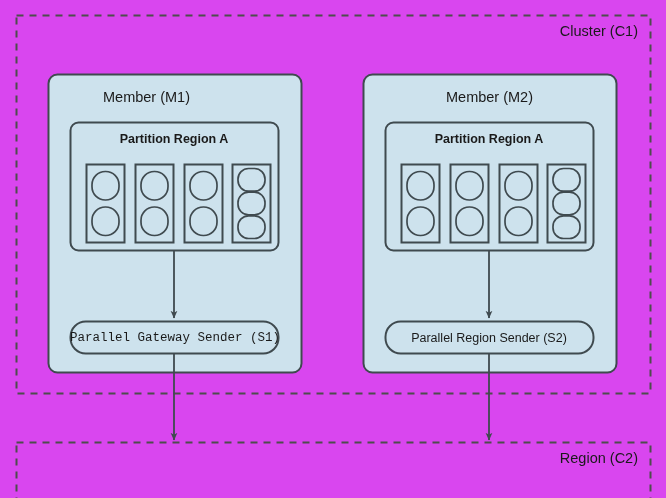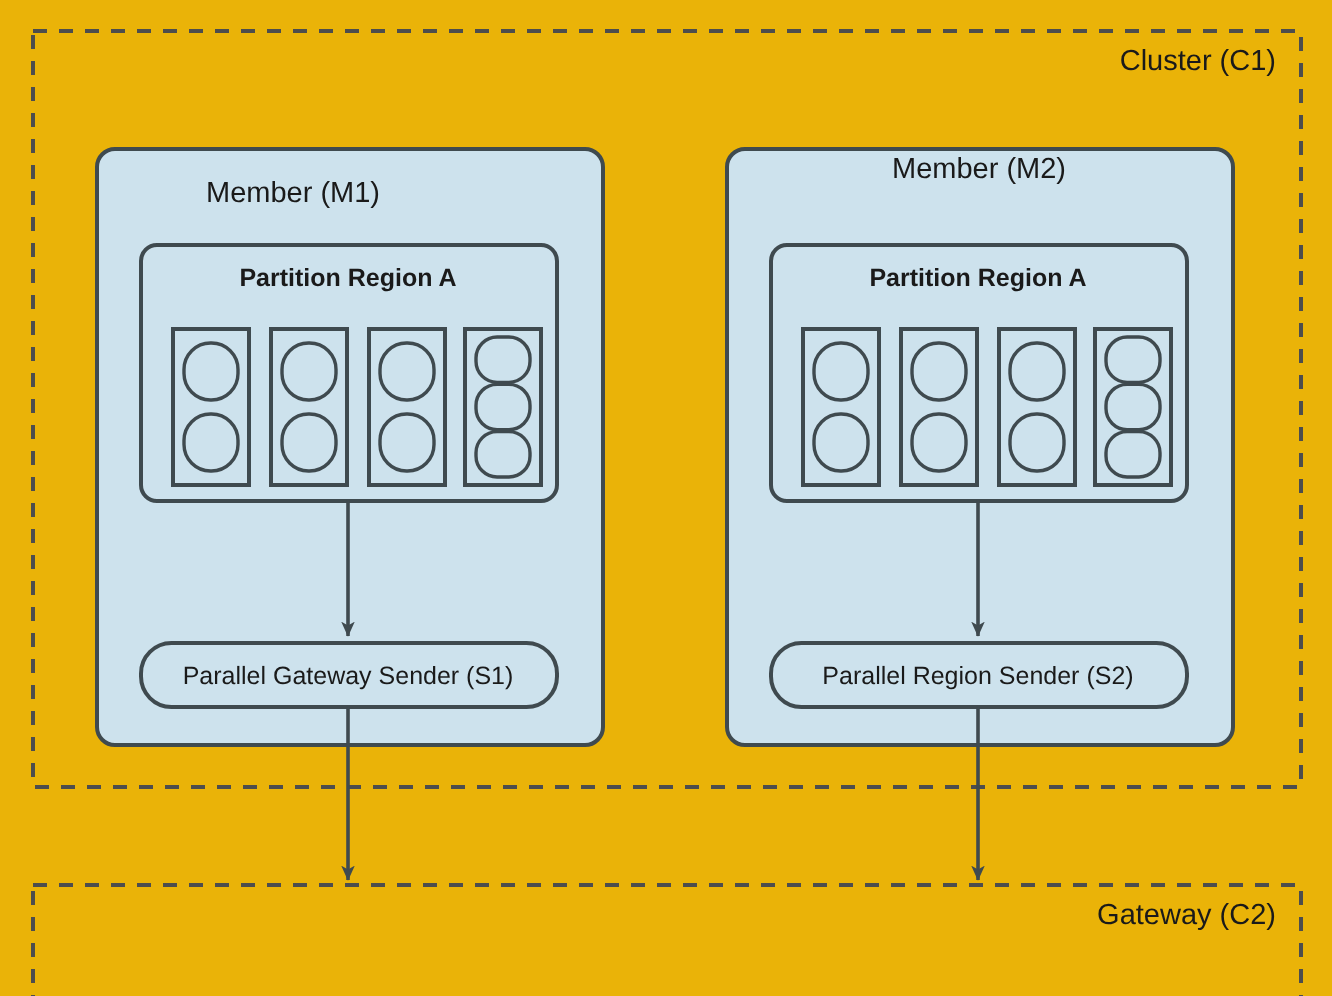--- a/index.html
+++ b/index.html
@@ -9,21 +9,21 @@
     background: #ffffff;
   }
   body {
     font-family: "Liberation Sans", sans-serif;
     -webkit-font-smoothing: antialiased;
   }
   #canvas {
     position: relative;
     width: 666px;
     height: 498px;
-    background: #eab308;
+    background: #d946ef;
     overflow: hidden;
   }
   #svg-layer {
     position: absolute;
     left: 0;
     top: 0;
     width: 666px;
     height: 498px;
   }
   .label {
@@ -100,27 +100,27 @@
         <rect x="553" y="168.5" width="27" height="22.666666666666668" rx="10.54263565891473" ry="10.54263565891473" fill="#cde2ed" stroke="#3f4a4f" stroke-width="1.7"></rect>
         <rect x="553" y="192.16666666666666" width="27" height="22.666666666666668" rx="10.54263565891473" ry="10.54263565891473" fill="#cde2ed" stroke="#3f4a4f" stroke-width="1.7"></rect>
         <rect x="553" y="215.83333333333334" width="27" height="22.666666666666668" rx="10.54263565891473" ry="10.54263565891473" fill="#cde2ed" stroke="#3f4a4f" stroke-width="1.7"></rect>
         <line x1="489" y1="250" x2="489" y2="318" stroke="#3f4a4f" stroke-width="1.8" marker-end="url(#arrowhead)"></line>
         <rect x="385.5" y="321.5" width="208" height="32" rx="15.238095238095237" ry="15.238095238095237" fill="#cde2ed" stroke="#3f4a4f" stroke-width="2"></rect>
         <line x1="489" y1="353" x2="489" y2="440" stroke="#3f4a4f" stroke-width="1.8" marker-end="url(#arrowhead)"></line>
       </g>
   </svg>
 
   <div class="label cluster-label" style="right:28px; top:24px;">Cluster (C1)</div>
-  <div class="label cluster-label" style="right:28px; top:451px;">Gateway (C2)</div>
+  <div class="label cluster-label" style="right:28px; top:451px;">Region (C2)</div>
 
   <div class="label member-label" style="left:42px; top:90px; width:209px;">Member (M1)</div>
   <div class="label region-label" style="left:70px; top:133px; width:208px;">Partition Region A</div>
-  <div class="label sender-label" style="left:70px; top:332px; width:208px;">Parallel Gateway Sender (S1)</div>
+  <div class="label sender-label" style="left:70px; top:332px; width:208px;font-family:Liberation Mono, monospace;">Parallel Gateway Sender (S1)</div>
 
-  <div class="label member-label" style="left:363px; top:78px; width:253px;">Member (M2)</div>
+  <div class="label member-label" style="left:363px; top:90px; width:253px;">Member (M2)</div>
   <div class="label region-label" style="left:385px; top:133px; width:208px;">Partition Region A</div>
   <div class="label sender-label" style="left:385px; top:332px; width:208px;">Parallel Region Sender (S2)</div>
 
   <div class="hit" style="left:16px; top:15px; width:634px; height:378px;"></div>
   <div class="hit" style="left:16px; top:442px; width:634px; height:56px;"></div>
   <div class="hit" style="left:48px; top:74px; width:253px; height:298px;"></div>
   <div class="hit" style="left:363px; top:74px; width:253px; height:298px;"></div>
   <div class="hit" style="left:70px; top:122px; width:208px; height:128px;"></div>
   <div class="hit" style="left:385px; top:122px; width:208px; height:128px;"></div>
   <div class="hit" style="left:70px; top:321px; width:208px; height:32px;"></div>

